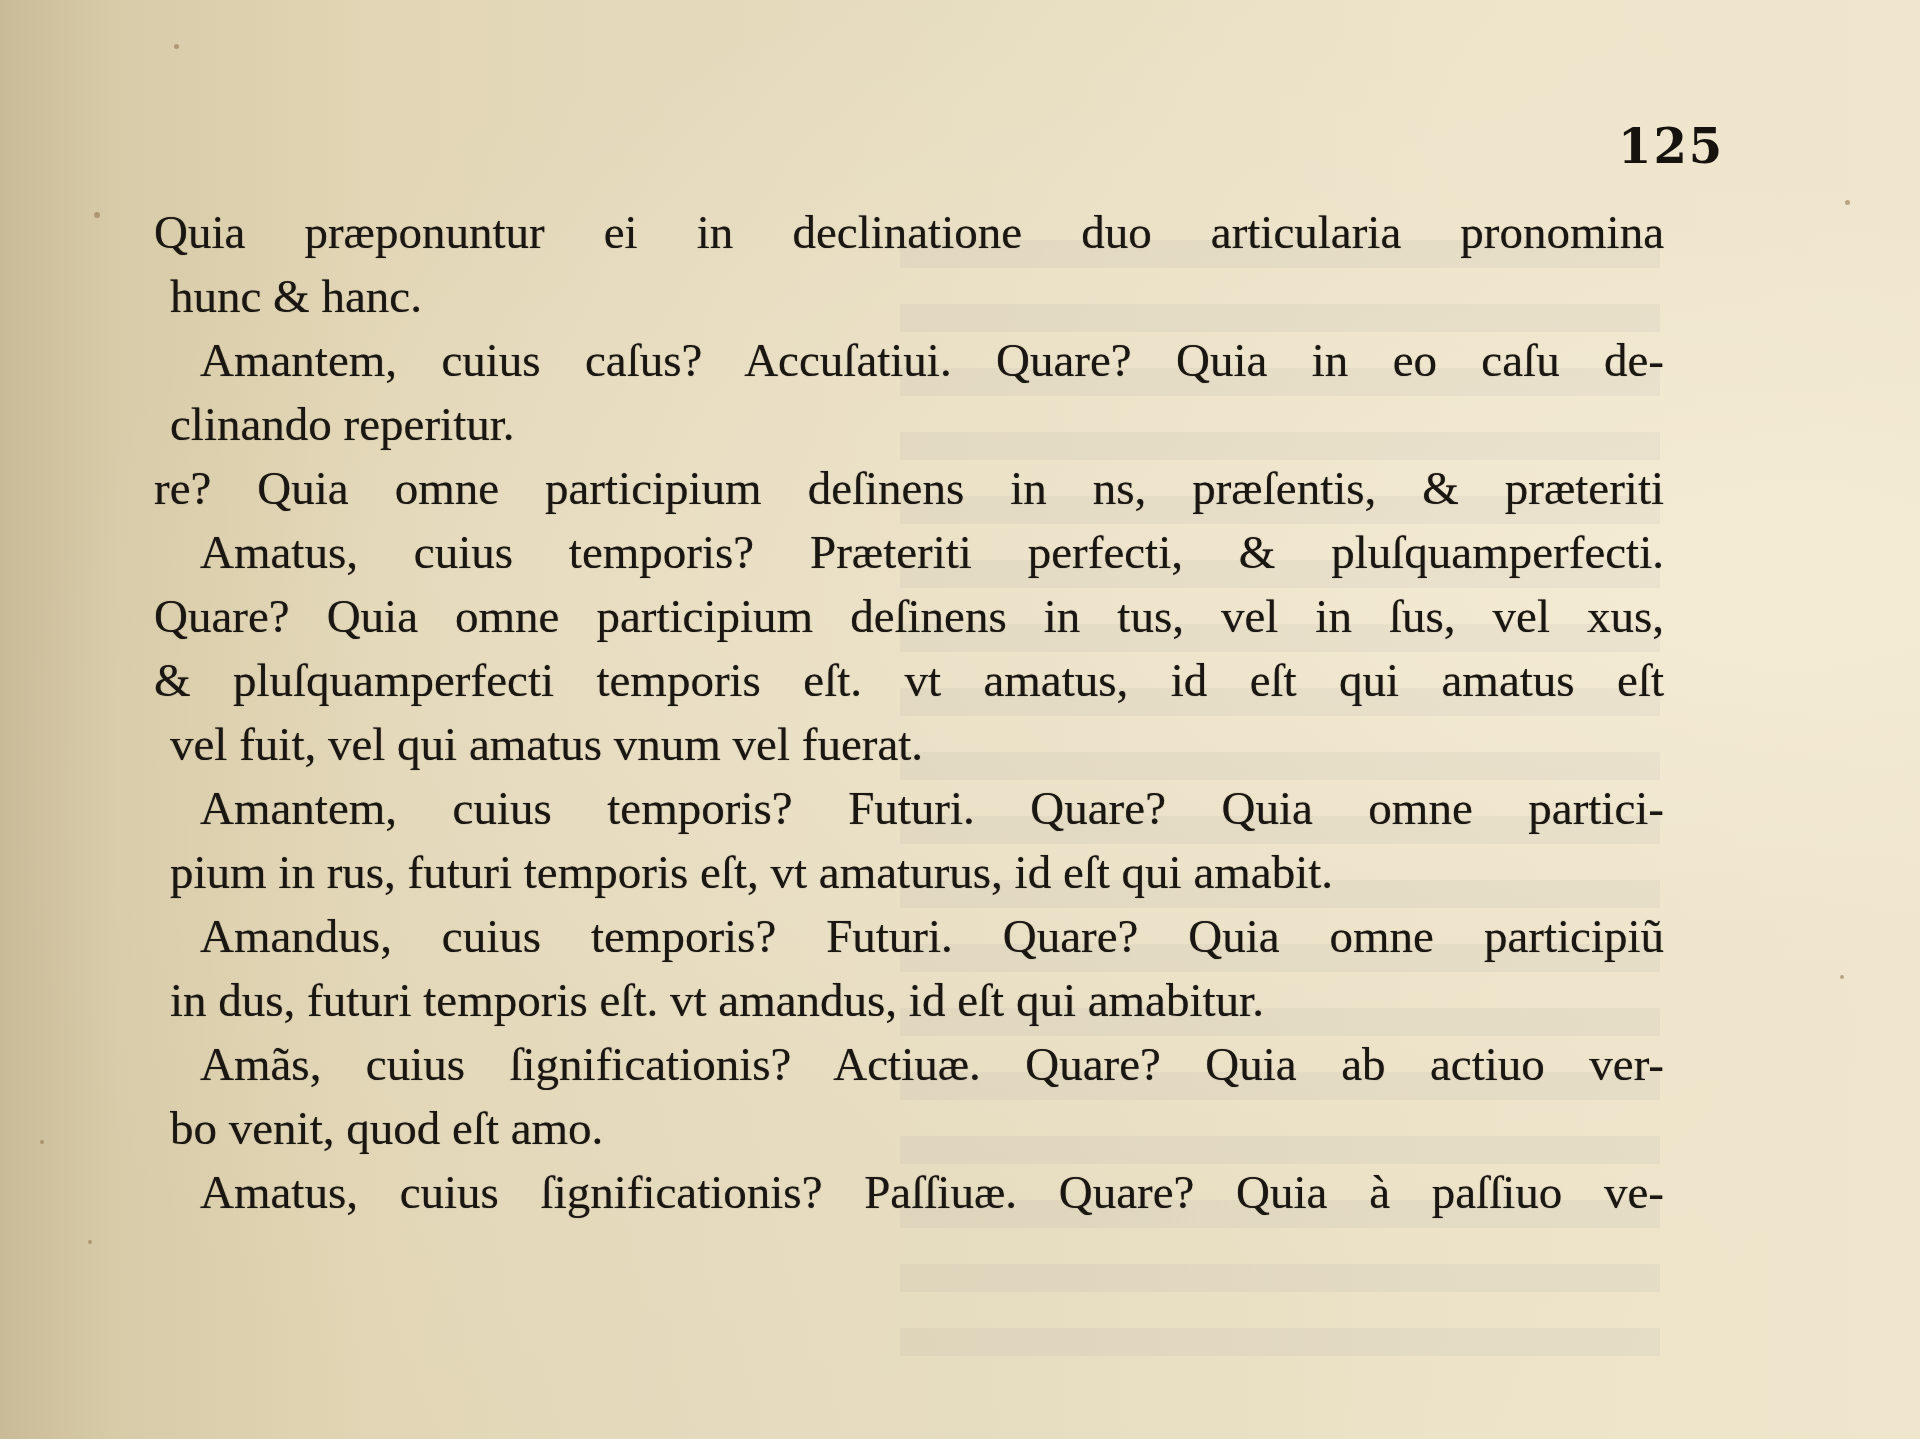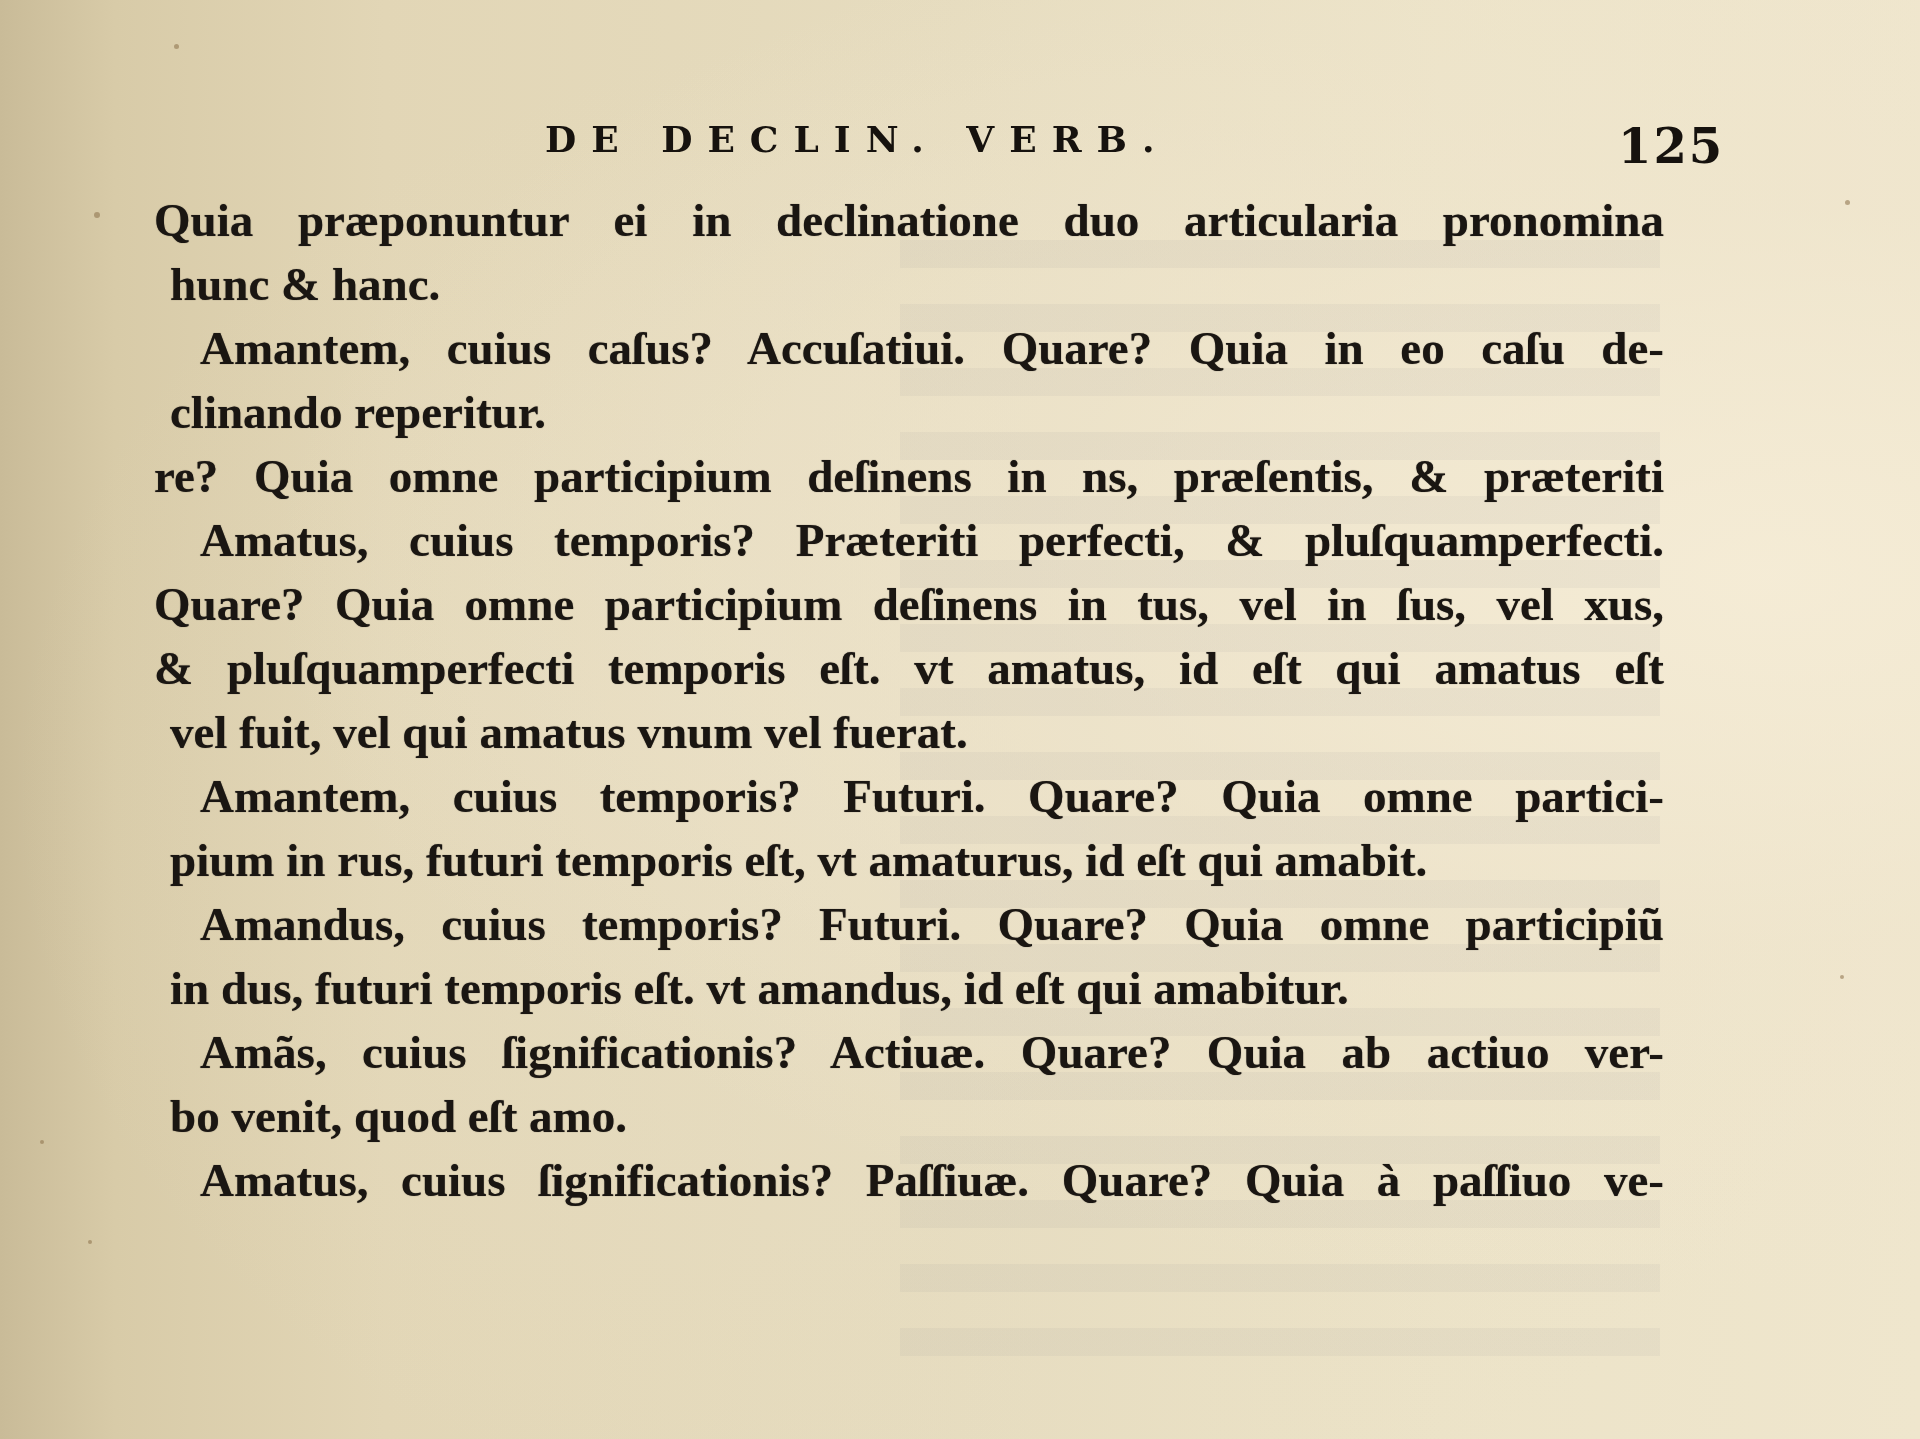--- a/index.html
+++ b/index.html
@@ -40,23 +40,22 @@
     left: 1618px;
     font-family: "DejaVu Serif", serif;
     font-weight: bold;
     font-size: 48px;
     letter-spacing: 2px;
     color: #16120e;
   }
   .body-text {
     position: absolute;
     left: 154px;
-    top: 188px;
+    top: 200px;
     width: 1510px;
-    font-weight: bold;
   }
   .line {
     display: block;
     height: 64px;
     line-height: 64px;
     font-size: 47px;
     white-space: nowrap;
     text-align: justify;
     text-align-last: justify;
     color: #1a1612;
@@ -91,21 +90,20 @@
 <div class="page">
   <div class="bleed"></div>
 
   <div class="speck" style="left:94px;top:212px;width:6px;height:6px;"></div>
   <div class="speck" style="left:174px;top:44px;width:5px;height:5px;"></div>
   <div class="speck" style="left:1845px;top:200px;width:5px;height:5px;"></div>
   <div class="speck" style="left:1840px;top:975px;width:4px;height:4px;"></div>
   <div class="speck" style="left:40px;top:1140px;width:4px;height:4px;"></div>
   <div class="speck" style="left:88px;top:1240px;width:4px;height:4px;"></div>
 
-  <div class="running-head">DE DECLIN. VERB.</div>
   <div class="folio">125</div>
 
   <div class="body-text">
     <span class="line">Quia præponuntur ei in declinatione duo articularia pronomina</span>
     <span class="line last">hunc &amp; hanc.</span>
     <span class="line indent">Amantem, cuius caſus? Accuſatiui. Quare? Quia in eo caſu de-</span>
     <span class="line last">clinando reperitur.</span>
     <span class="line">re? Quia omne participium deſinens in ns, præſentis, &amp; præteriti</span>
     <span class="line indent">Amatus, cuius temporis? Præteriti perfecti, &amp; pluſquamperfecti.</span>
     <span class="line">Quare? Quia omne participium deſinens in tus, vel in ſus, vel xus,</span>

